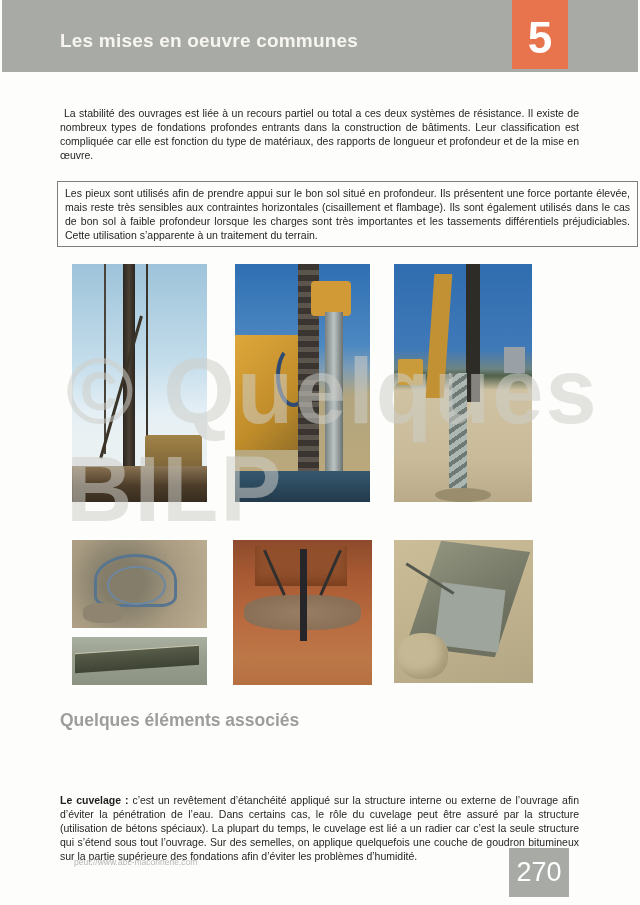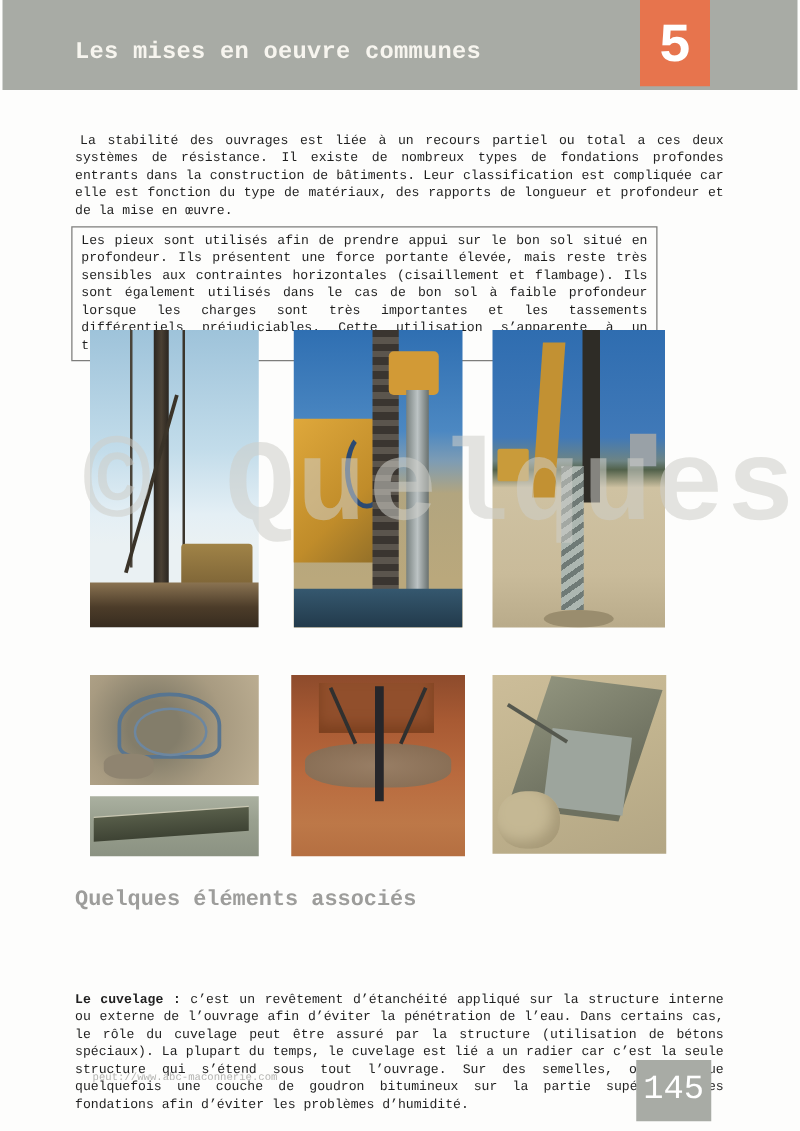--- a/index.html
+++ b/index.html
@@ -1,29 +1,29 @@
 <!DOCTYPE html>
 <html><head>
 <meta charset="utf-8">
 <style>
   html,body{margin:0;padding:0;background:#ffffff;}
   .page{position:relative;width:640px;height:905px;background:#fdfdfc;overflow:hidden;
-        font-family:Liberation Mono, monospace;color:#1f1f1f;}
+        font-family:Liberation Sans, sans-serif;color:#1f1f1f;}
   
   .band{position:absolute;left:2px;top:0;width:636px;height:72px;background:#a8aba5;}
   .band-title{position:absolute;left:58px;top:0;height:72px;display:flex;align-items:center;
               padding-top:10px;box-sizing:border-box;color:#f7f5ef;font-size:19px;font-weight:bold;letter-spacing:.2px;}
   .chapter-box{position:absolute;left:512px;top:0;width:56px;height:69px;background:#e7744d;
                display:flex;align-items:center;justify-content:center;}
   .chapter-box span{color:#ffffff;font-size:44px;font-weight:bold;line-height:1;padding-top:6px;}
   
   .para{position:absolute;left:60px;width:519px;font-size:10.5px;line-height:14px;text-align:justify;}
   .p1{top:95px;text-indent:4px;}
   .p2{top:151px;}
-  .note-box{position:absolute;left:57px;top:181px;width:469px;box-sizing:border-box;
+  .note-box{position:absolute;left:57px;top:181px;width:581px;box-sizing:border-box;
             border:1px solid #7d7d7b;padding:4px 7px;font-size:10.5px;line-height:14px;text-align:justify;}
   .lead{font-weight:bold;}
   
   .photo{position:absolute;overflow:hidden;}
   .photo div{position:absolute;}
   .ph1{left:72px;top:264px;width:135px;height:238px;
        background:linear-gradient(180deg,#9ec3da 0%,#c2dcea 40%,#e4eff5 62%,#eaf1f3 72%);}
   .ph1 .ground{left:0;bottom:0;width:100%;height:15%;background:linear-gradient(180deg,#8a7352,#4c3c29 55%,#372c1f);}
   .ph1 .mast{left:38%;top:0;width:9%;height:87%;background:linear-gradient(90deg,#2b2620,#4a4033 50%,#2b2620);}
   .ph1 .cable{left:55%;top:0;width:2px;height:84%;background:#3a352c;}
@@ -141,27 +141,28 @@
   </div>
   <div class="photo ph7">
     <div class="trench"></div>
       <div class="concrete"></div>
       <div class="rock"></div>
       <div class="hose"></div>
   </div>
 
   <div class="watermark">
     <div>© Quelques</div>
+    <div>BILP</div>
   </div>
 
   <div class="section-heading">Quelques éléments associés</div>
 
   <p class="para p3"><span class="lead">Le cuvelage :</span><span> c’est un revêtement d’étanchéité appliqué sur la structure interne ou externe de l’ouvrage afin d’éviter la pénétration de l’eau. Dans certains cas, le rôle du cuvelage peut être assuré par la structure (utilisation de bétons spéciaux). La plupart du temps, le cuvelage est lié a un radier car c’est la seule structure qui s’étend sous tout l’ouvrage. Sur des semelles, on applique quelquefois une couche de goudron bitumineux sur la partie supérieure des fondations afin d’éviter les problèmes d’humidité.</span></p>
 
   <div class="footer">
     <div>peut://www.abc-maconnerie.com</div>
   </div>
 
   <div class="page-num-box">
-    <span>145</span>
+    <span>270</span>
   </div>
 
 </div>
 
 </body></html>

